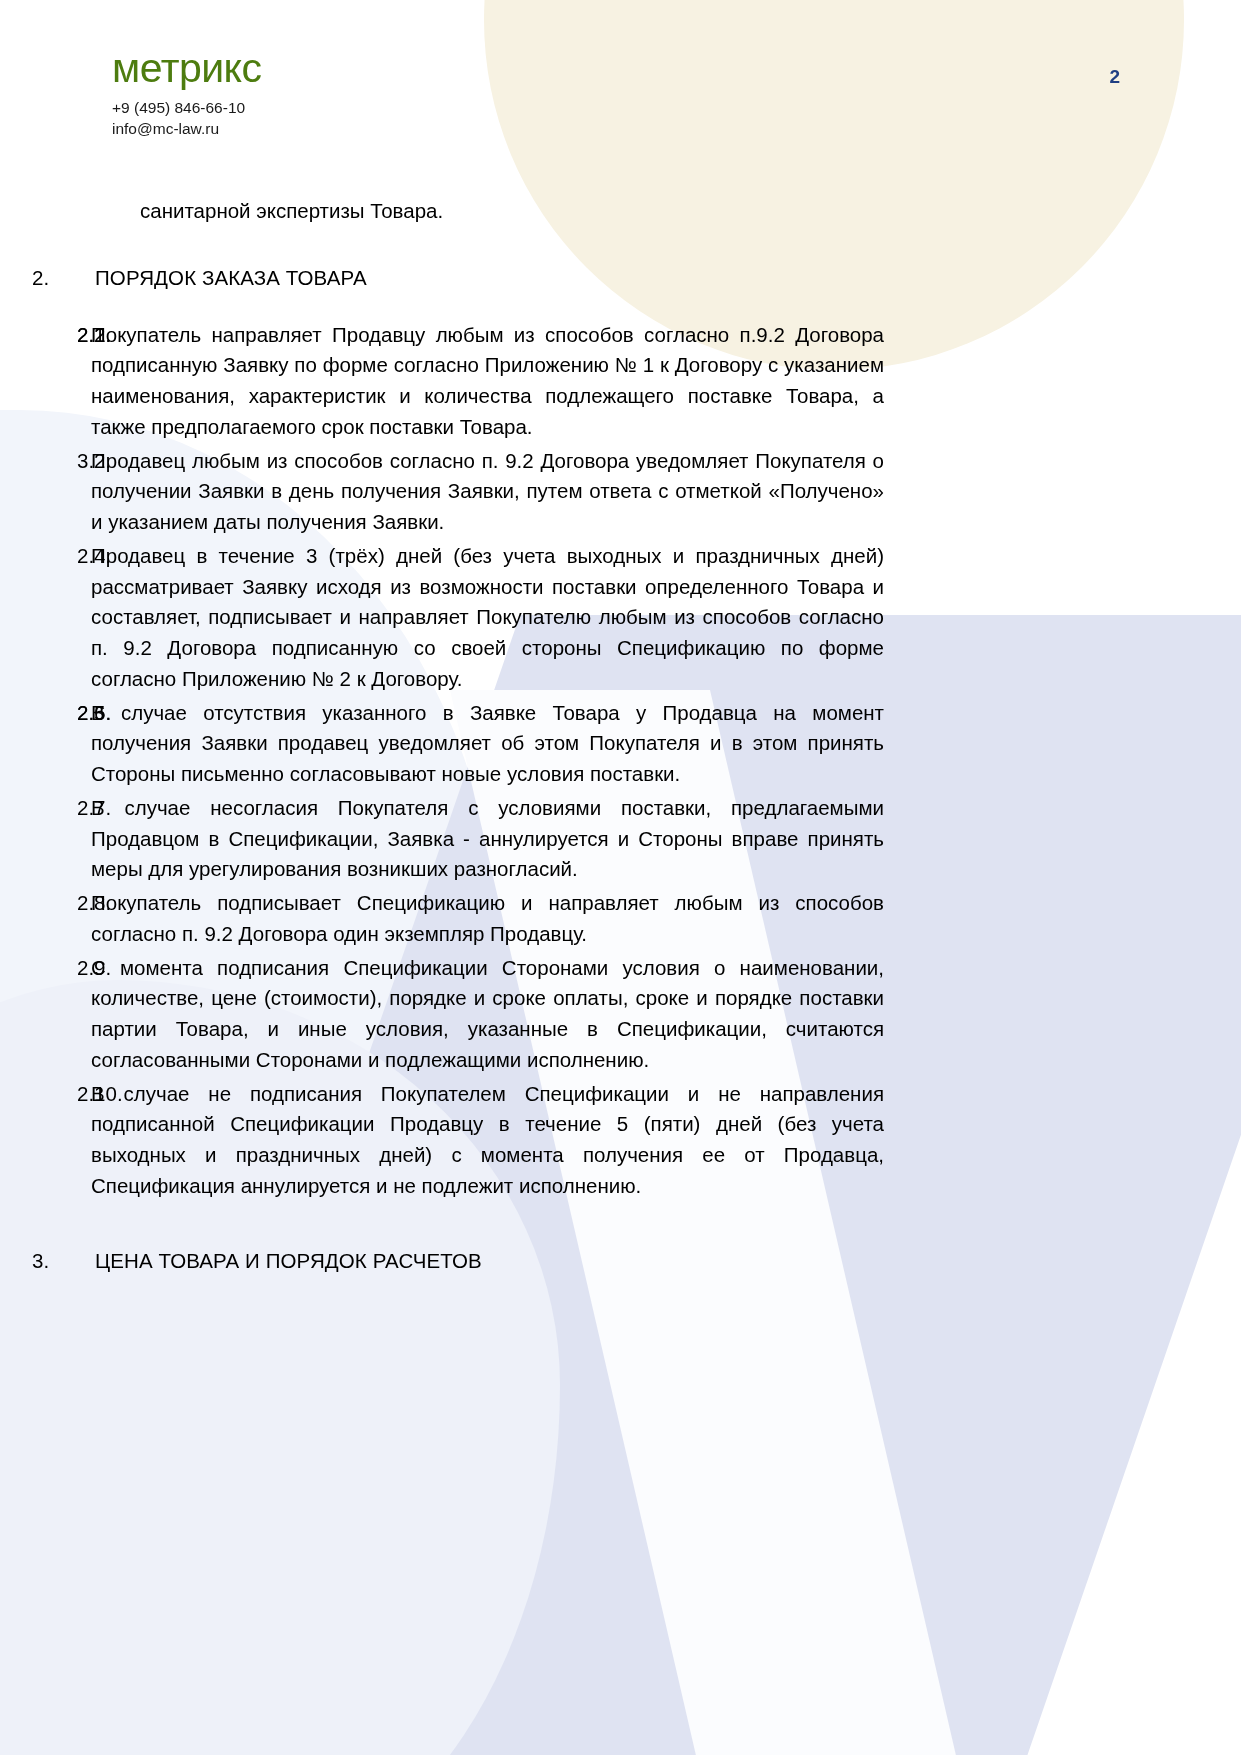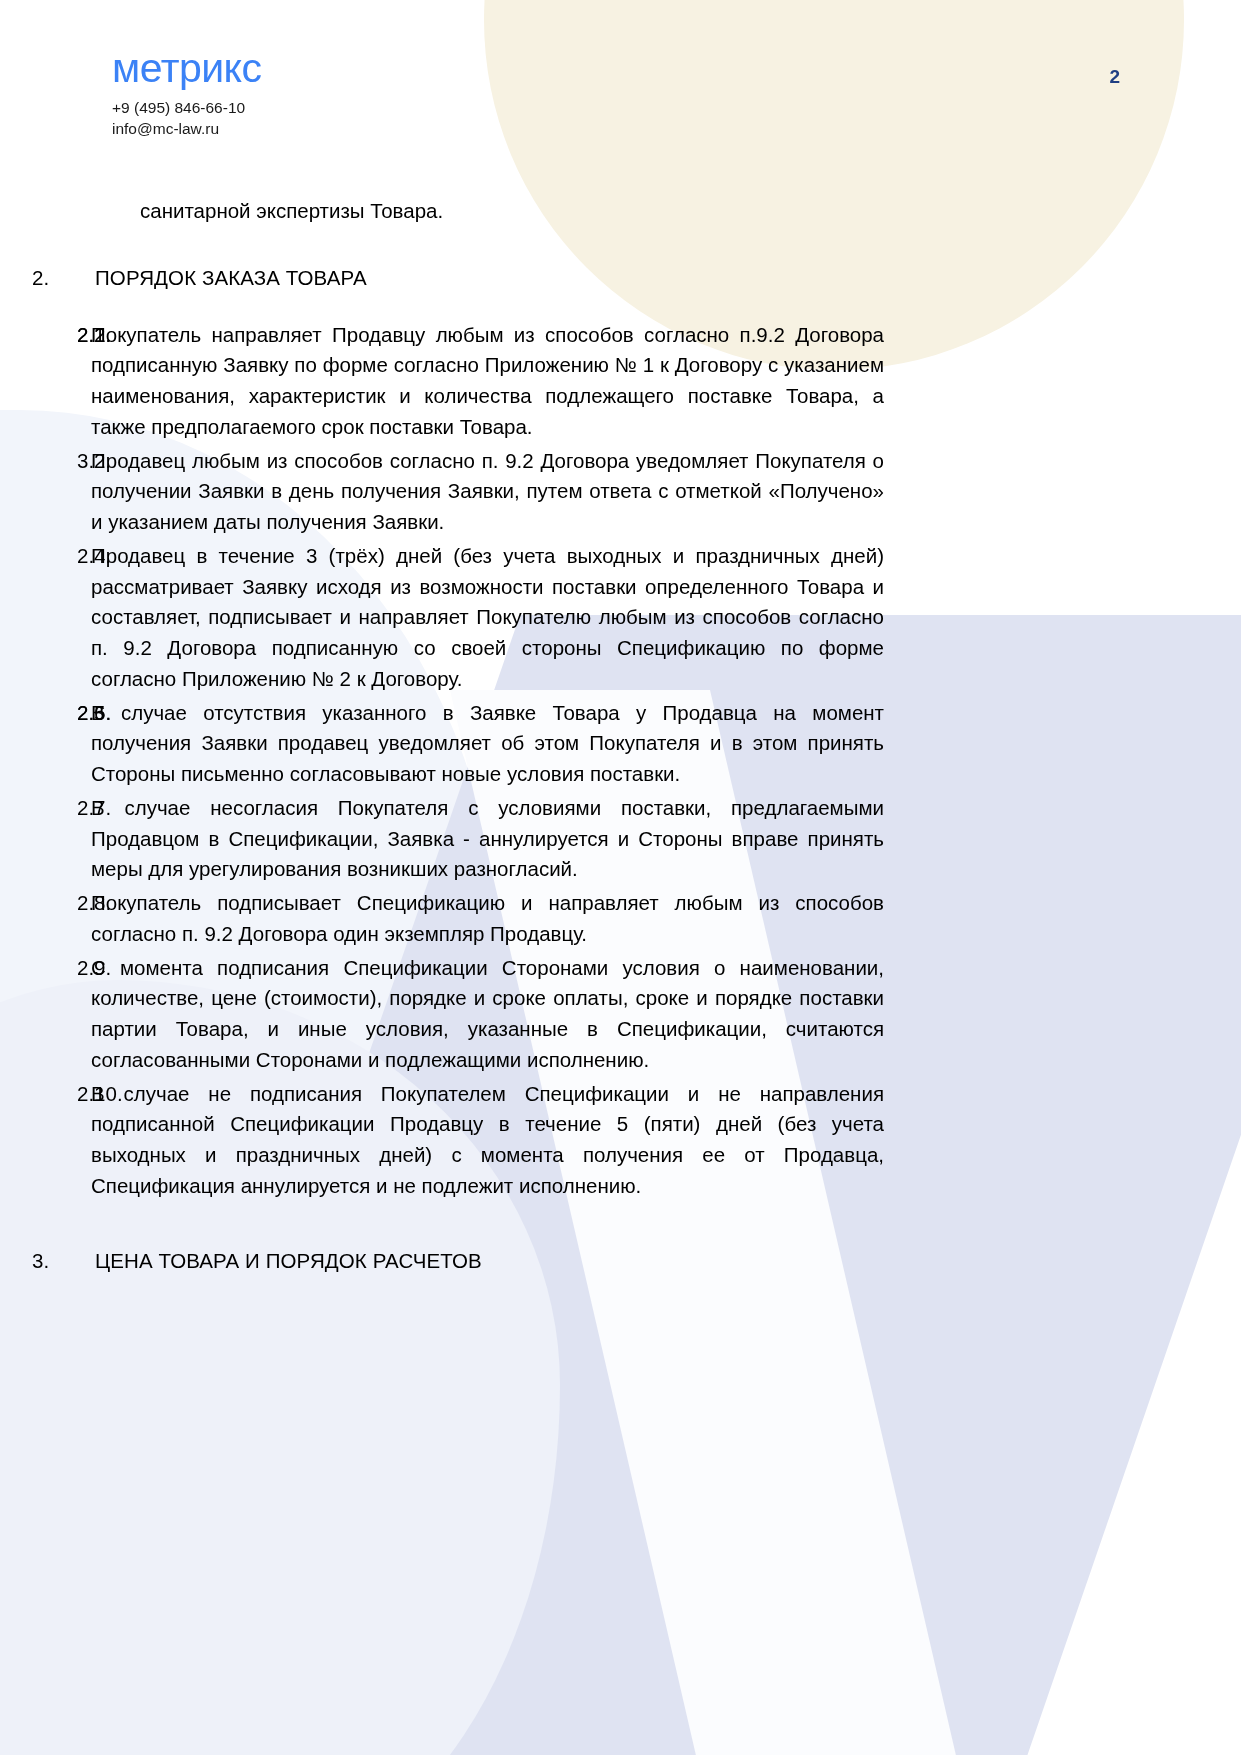--- a/index.html
+++ b/index.html
@@ -98,21 +98,21 @@
   .brand-block {
     position: absolute;
     left: 112px;
     top: 48px;
   }
 
   .brand-logo {
     font-size: 41px;
     font-weight: 400;
     letter-spacing: -0.5px;
-    color: #3b82f6;
+    color: #4d7c0f;
     line-height: 1;
     font-family: "Liberation Sans", sans-serif;
   }
 
   .brand-contacts {
     margin-top: 9px;
     font-size: 15.5px;
     line-height: 1.33;
     color: #1a1a1a;
   }

